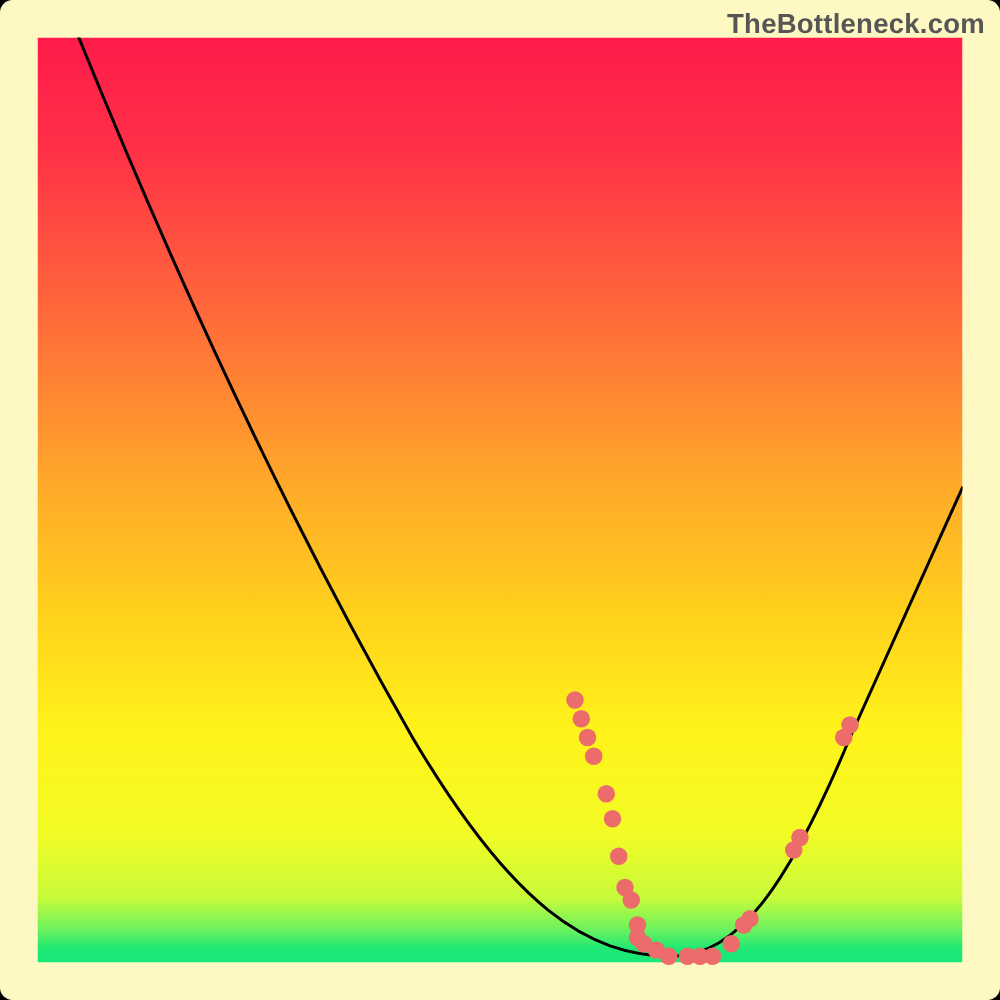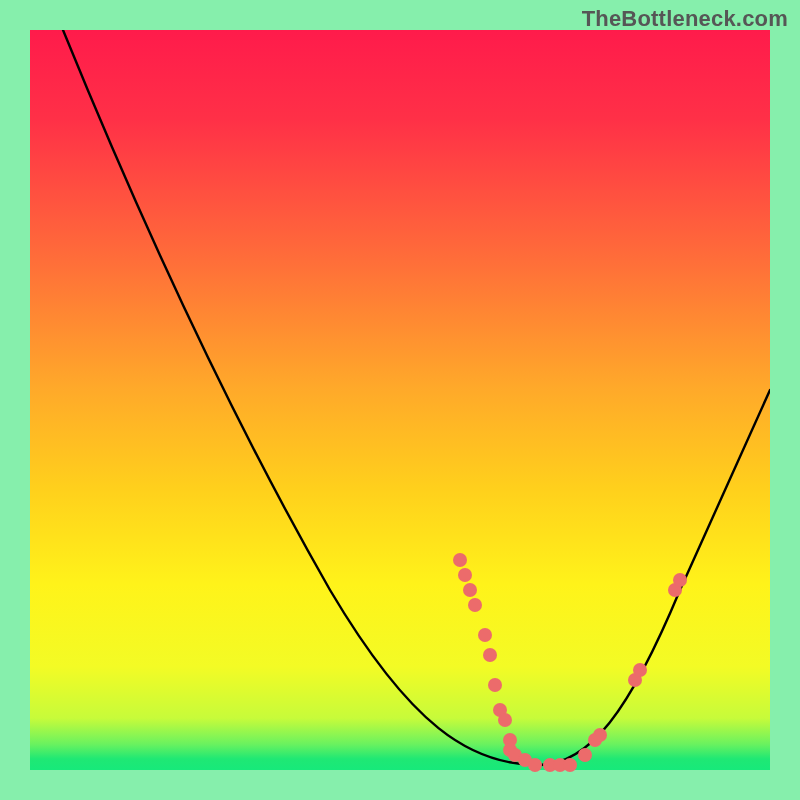--- a/index.html
+++ b/index.html
@@ -1,21 +1,22 @@
 <!DOCTYPE html>
 <html><head>
 <meta charset="utf-8">
 <style>
   * { margin: 0; padding: 0; box-sizing: border-box; }
   html, body { width: 800px; height: 800px; overflow: hidden; background: #000; }
   .wrap {
     position: relative;
     width: 800px;
     height: 800px;
-    background: #86efac;
+    background: #fef9c3;
+    border-radius: 10px;
   }
   .attribution {
     position: absolute;
     top: 6px;
     right: 12px;
     font-family: Arial, Helvetica, sans-serif;
     font-size: 22px;
     font-weight: bold;
     color: #565656;
     letter-spacing: 0.2px;

